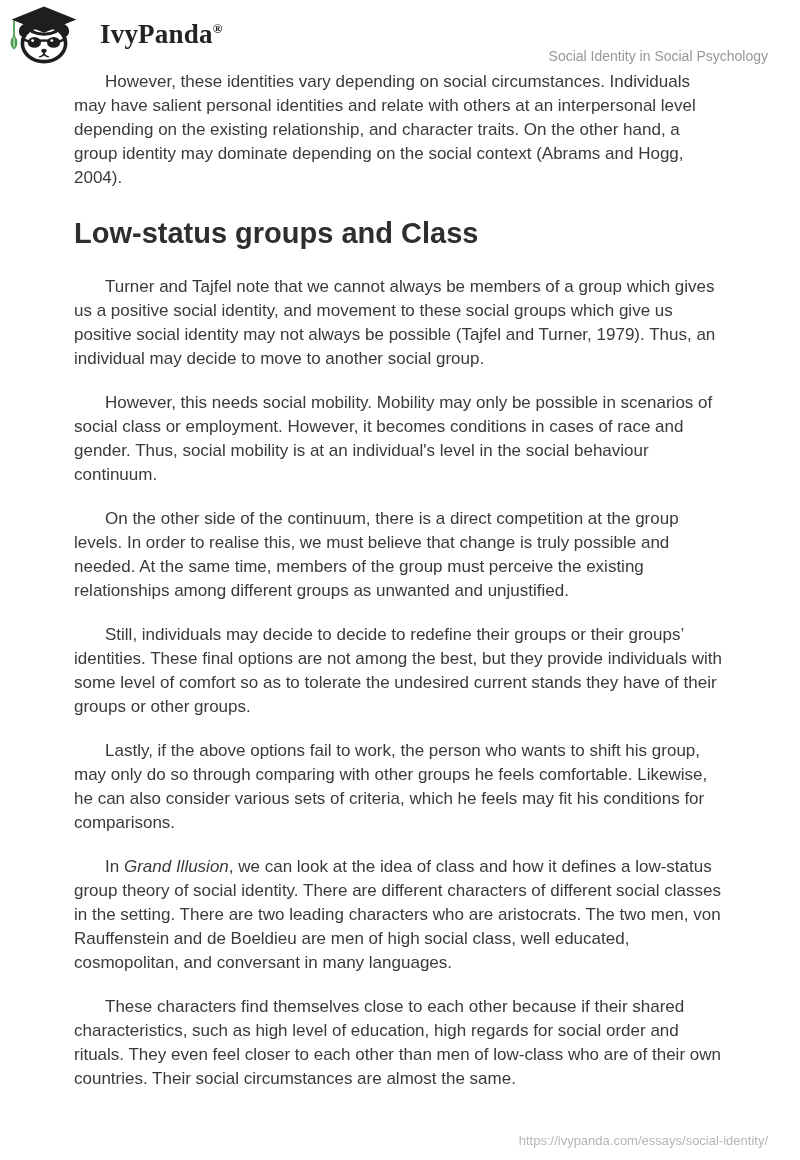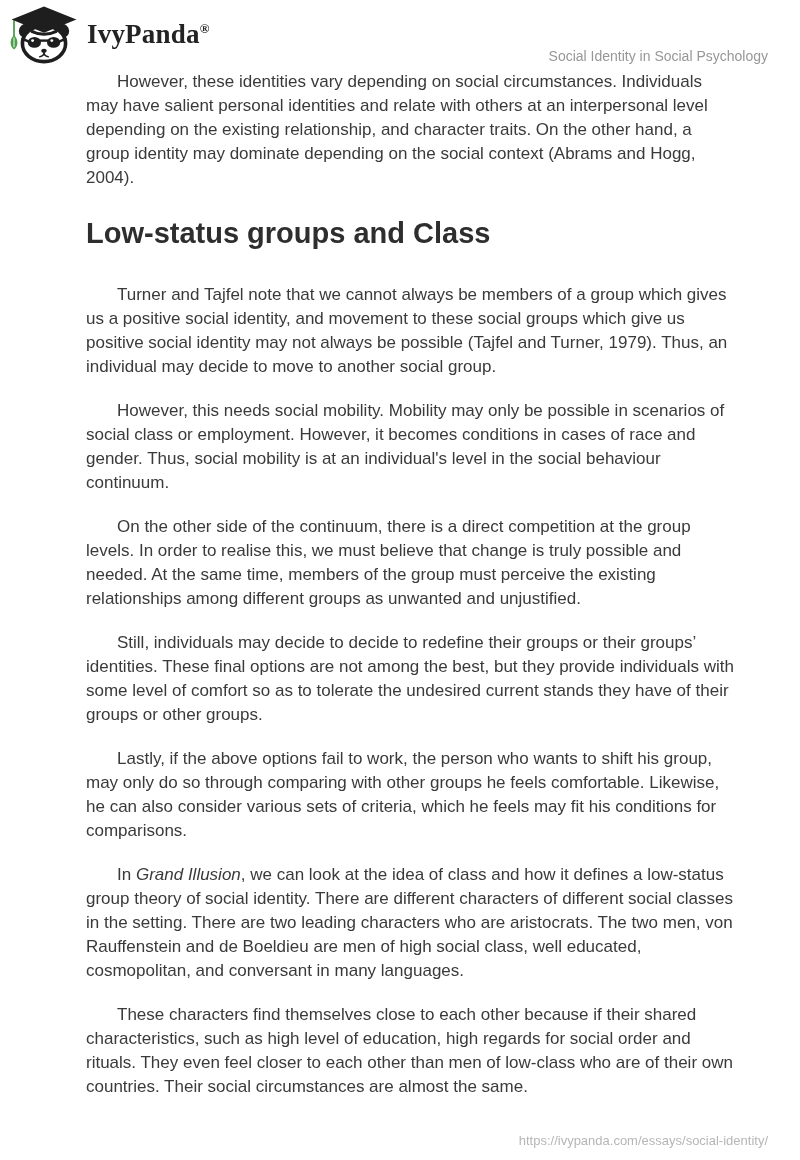--- a/index.html
+++ b/index.html
@@ -12,21 +12,21 @@
     background: #ffffff;
     overflow: hidden;
   }
   
   .logo {
     position: absolute;
     top: 4px;
     left: 8px;
     display: flex;
     align-items: center;
-    gap: 7px;
+    gap: 20px;
   }
   .logo-mark { width: 72px; height: 60px; }
   .logo-text {
     font-family: "Liberation Serif", "DejaVu Serif", serif;
     font-weight: 700;
     font-size: 27px;
     color: #232323;
     letter-spacing: 0.2px;
   }
   .logo-text sup {
@@ -40,36 +40,36 @@
     top: 15px;
     right: 32px;
     font-size: 14px;
     color: #979797;
     margin-top: 33px;
   }
   
   .content {
     position: absolute;
     top: 70px;
-    left: 86px;
+    left: 74px;
     width: 652px;
     color: #3a3a3a;
     font-size: 17px;
     line-height: 24px;
   }
   .content p {
     text-indent: 31px;
     margin: 0 0 20px 0;
   }
   .content h2 {
     font-size: 29px;
     line-height: 35px;
     font-weight: 700;
     color: #2e2e2e;
-    margin: 26px 0 32px 0;
+    margin: 26px 0 24px 0;
     text-indent: 0;
   }
   .content em { }
   
   .footer-url {
     position: absolute;
     bottom: 12px;
     right: 32px;
     font-size: 13px;
     color: #b6b6b6;

